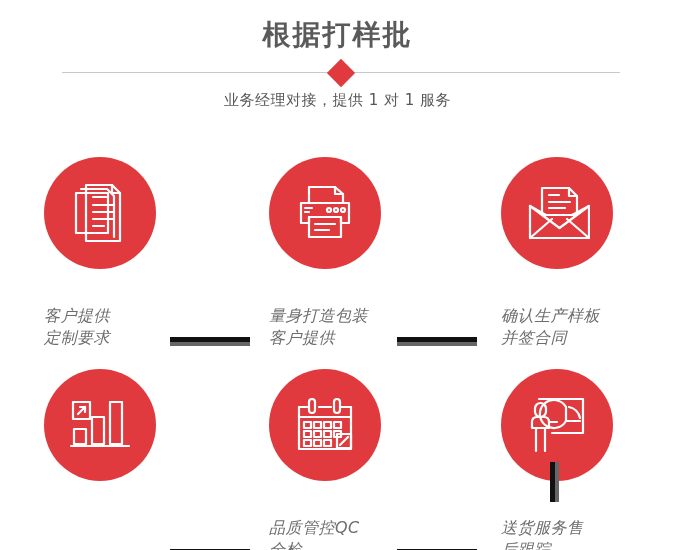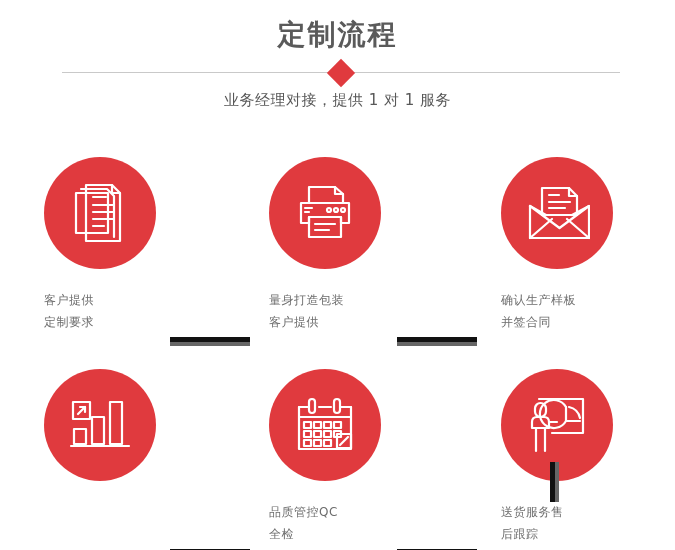--- a/index.html
+++ b/index.html
@@ -92,26 +92,27 @@
     border-radius: 50%;
     background: #e03a3e;
     display: flex;
     align-items: center;
     justify-content: center;
   }
   .step-circle svg {
     display: block;
   }
   .step-label {
-    margin-top: 20px;
-    font-size: 12px;
+    margin-top: 36px;
+    font-size: 16px;
     line-height: 22px;
     color: #6d6d6d;
     white-space: pre-line;
     letter-spacing: 0.5px;
+    font-style: italic;
   }
 
   
   #step-1 { left: 44px;  top: 27px; }
   #step-2 { left: 269px; top: 27px; }
   #step-3 { left: 501px; top: 27px; }
   #step-4 { left: 44px;  top: 239px; }
   #step-5 { left: 269px; top: 239px; }
   #step-6 { left: 501px; top: 239px; }
 
@@ -162,21 +163,21 @@
     height: 100%;
     background: #666666;
   }
   #conn-3-6 { left: 550px; top: 332px; }
 </style>
 </head>
 <body>
 
 <div id="header">
 
-  <div id="page-title">定制流程</div>
+  <div id="page-title">根据打样批</div>
 
   <div id="divider-wrap">
     <div id="divider-line"></div>
     <div id="divider-diamond"></div>
   </div>
 
   <div id="subtitle">业务经理对接，提供 1 对 1 服务</div>
 </div>
 
 <div id="flow">

